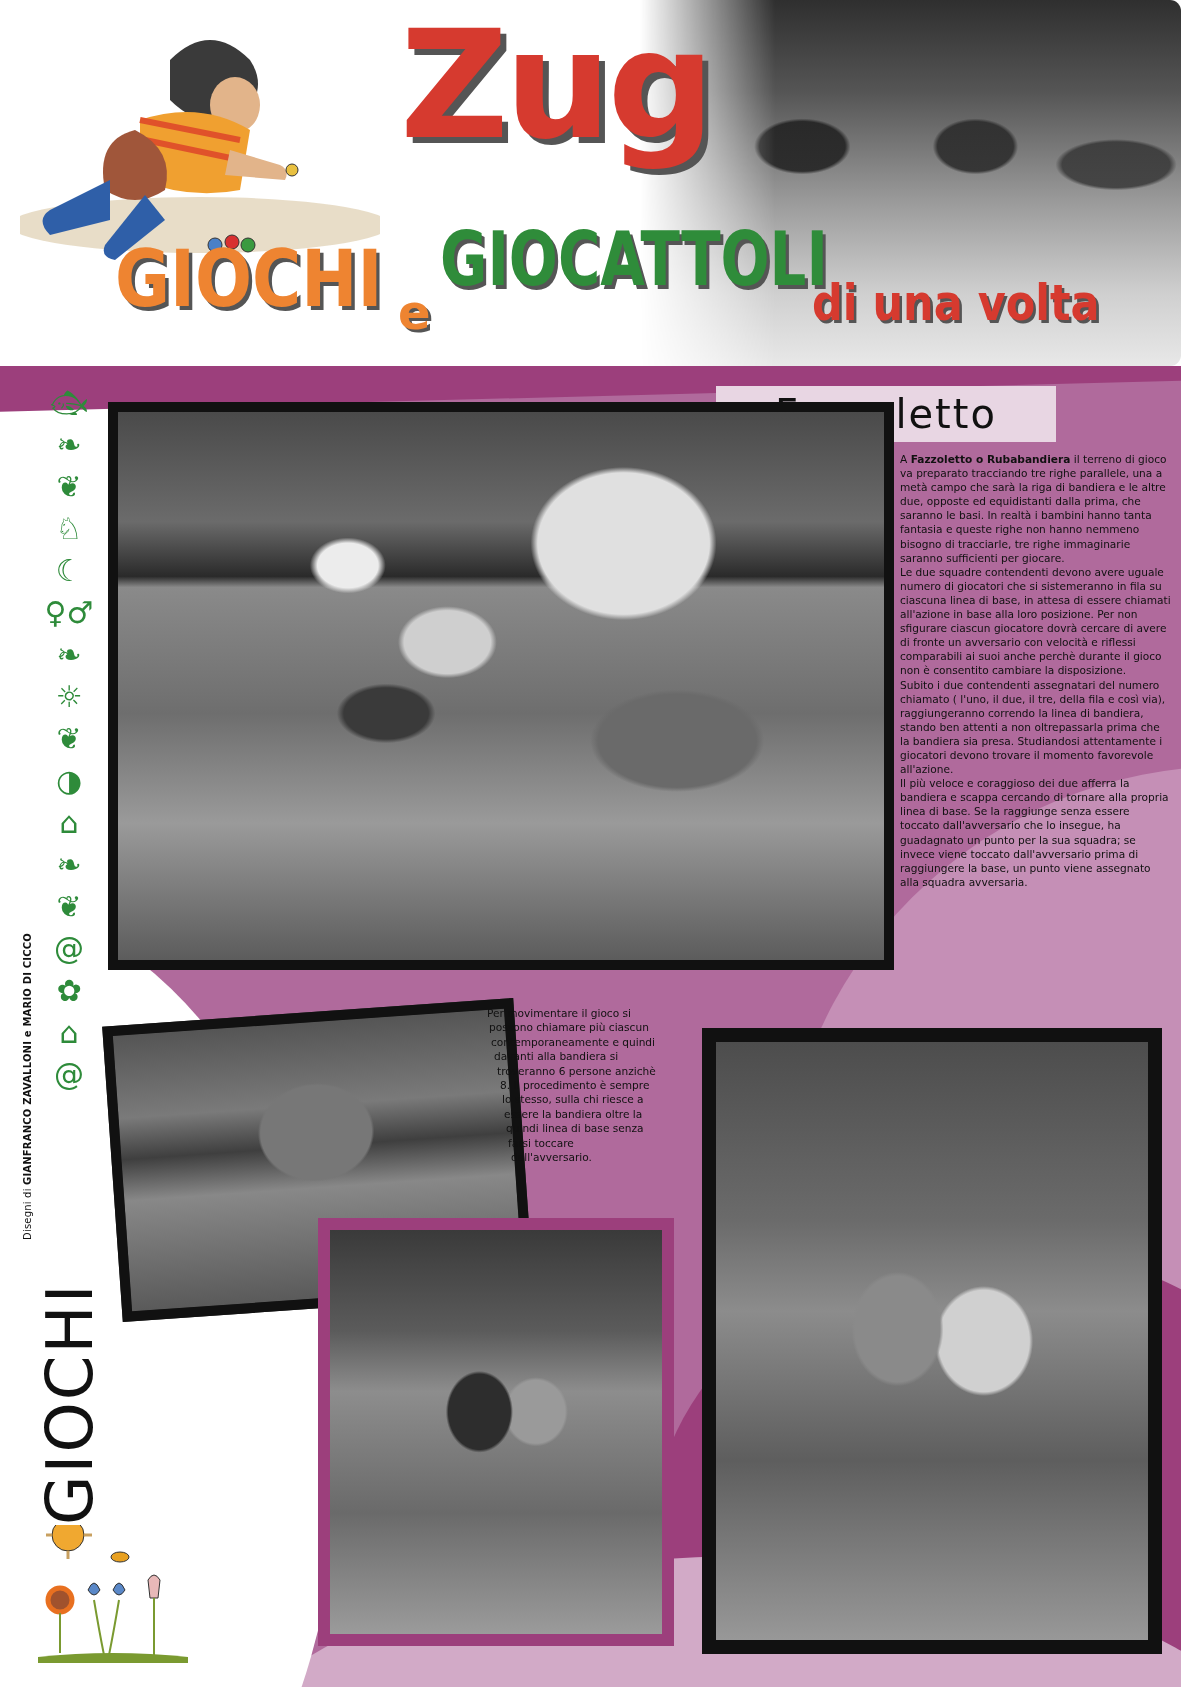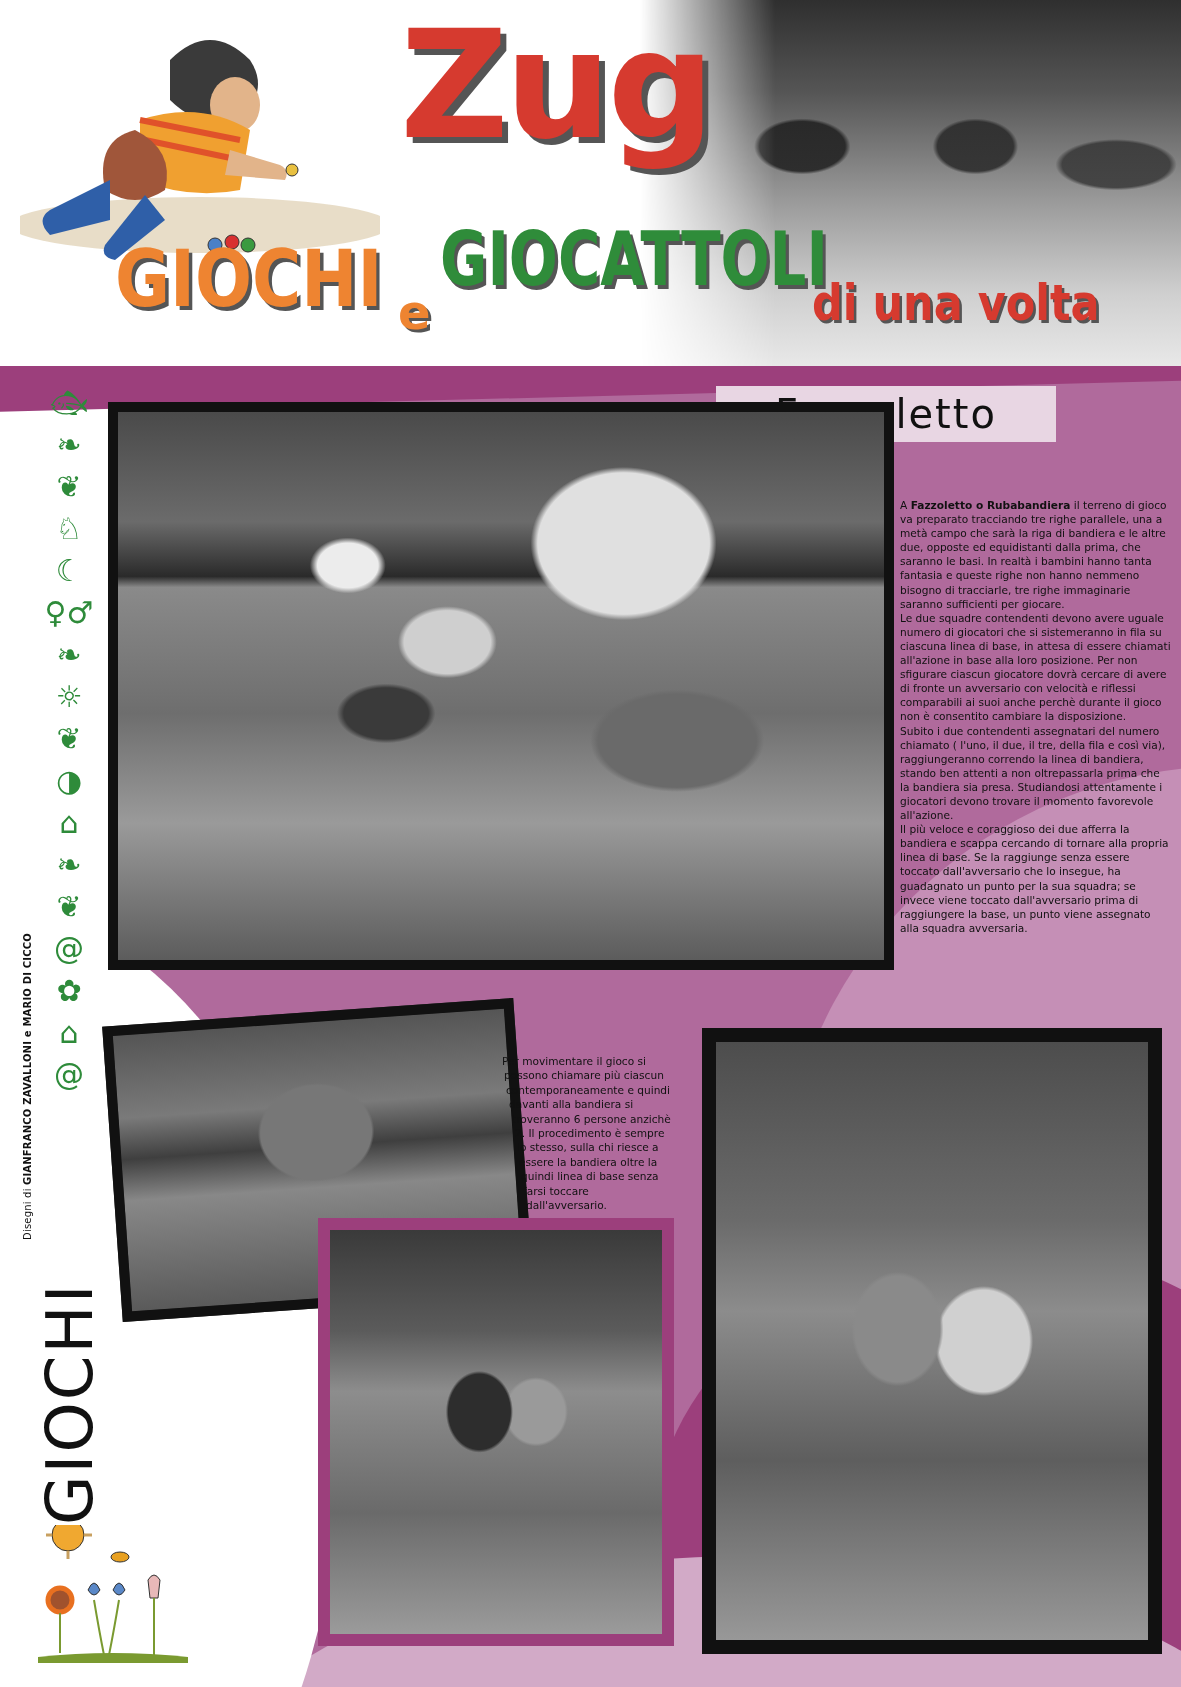--- a/index.html
+++ b/index.html
@@ -1,20 +1,20 @@
 <!DOCTYPE html>
 <html><head>
 <meta charset="utf-8">
 <style>
   * { box-sizing: border-box; margin: 0; padding: 0; }
   html, body { width: 1181px; height: 1687px; overflow: hidden; background: #ffffff; }
   body { position: relative; font-family: "DejaVu Sans", sans-serif; }
 
   
-  .header { position: absolute; left: 0; top: 0; width: 1181px; height: 366px; background: #ffffff; overflow: hidden; }
+  .header { position: absolute; left: 0; top: 0; width: 1181px; height: 366px; background: #ffffff; overflow: hidden; border-radius: 11px; }
   .header-photo {
     position: absolute; left: 640px; top: 0; width: 541px; height: 366px;
     background:
       radial-gradient(ellipse at 30% 40%, rgba(30,30,30,0.85) 0 8%, transparent 9%),
       radial-gradient(ellipse at 62% 40%, rgba(40,40,40,0.85) 0 8%, transparent 9%),
       radial-gradient(ellipse at 88% 45%, rgba(50,50,50,0.8) 0 8%, transparent 9%),
       linear-gradient(180deg, #2f2f2f 0%, #555 25%, #9a9a9a 55%, #cfcfcf 80%, #e8e8e8 100%);
     -webkit-mask-image: linear-gradient(90deg, transparent 0%, #000 25%);
             mask-image: linear-gradient(90deg, transparent 0%, #000 25%);
   }
@@ -106,27 +106,27 @@
   
   .section-title {
     position: absolute; left: 716px; top: 386px; width: 340px; height: 56px;
     background: #e8d6e3; display: flex; align-items: center; justify-content: center;
     font-family: "DejaVu Sans", sans-serif; font-size: 40px; color: #111; letter-spacing: 2px;
   }
 
   
   .main-text {
     position: absolute; left: 900px; top: 452px; width: 272px;
-    font-size: 10.6px; line-height: 14.1px; color: #111; font-family: "DejaVu Sans", sans-serif; margin-top: 46px;
+    font-size: 10.6px; line-height: 14.1px; color: #111; font-family: "DejaVu Sans", sans-serif;
   }
   .main-text p { margin: 0; }
   .main-text b { font-weight: bold; }
   .side-text {
-    position: absolute; left: 502px; top: 1006px; width: 210px;
-    font-size: 10.6px; line-height: 14.4px; color: #111; font-family: "DejaVu Sans", sans-serif; margin-top: 48px;
+    position: absolute; left: 487px; top: 1006px; width: 210px;
+    font-size: 10.6px; line-height: 14.4px; color: #111; font-family: "DejaVu Sans", sans-serif;
   }
   .side-text span { display: block; white-space: nowrap; }
 </style>
 </head>
 <body>
 
 <div class="header">
   <div class="header-photo"></div>
 
   <svg class="kid-drawing" viewBox="0 0 360 240">
@@ -235,19 +235,19 @@
   <p>Subito i due contendenti assegnatari del numero chiamato ( l'uno, il due, il tre, della fila e così via), raggiungeranno correndo la linea di bandiera, stando ben attenti a non oltrepassarla prima che la bandiera sia presa. Studiandosi attentamente i giocatori devono trovare il momento favorevole all'azione.</p>
   <p>Il più veloce e coraggioso dei due afferra la bandiera e scappa cercando di tornare alla propria linea di base. Se la raggiunge senza essere toccato dall'avversario che lo insegue, ha guadagnato un punto per la sua squadra; se invece viene toccato dall'avversario prima di raggiungere la base, un punto viene assegnato alla squadra avversaria.</p>
 </div>
 
 <div class="side-text">
   <span style="padding-left:0px">Per movimentare il gioco si</span>
   <span style="padding-left:2px">possono chiamare più ciascun</span>
   <span style="padding-left:4px">contemporaneamente e quindi</span>
   <span style="padding-left:7px">davanti alla bandiera si</span>
   <span style="padding-left:10px">troveranno 6 persone anzichè</span>
-  <span style="padding-left:13px">2. Il procedimento è sempre</span>
+  <span style="padding-left:13px">8. Il procedimento è sempre</span>
   <span style="padding-left:15px">lo stesso, sulla chi riesce a</span>
   <span style="padding-left:17px">essere la bandiera oltre la</span>
   <span style="padding-left:19px">quindi linea di base senza</span>
   <span style="padding-left:21px">farsi toccare</span>
   <span style="padding-left:24px">dall'avversario.</span>
 </div>
 
 </body></html>

